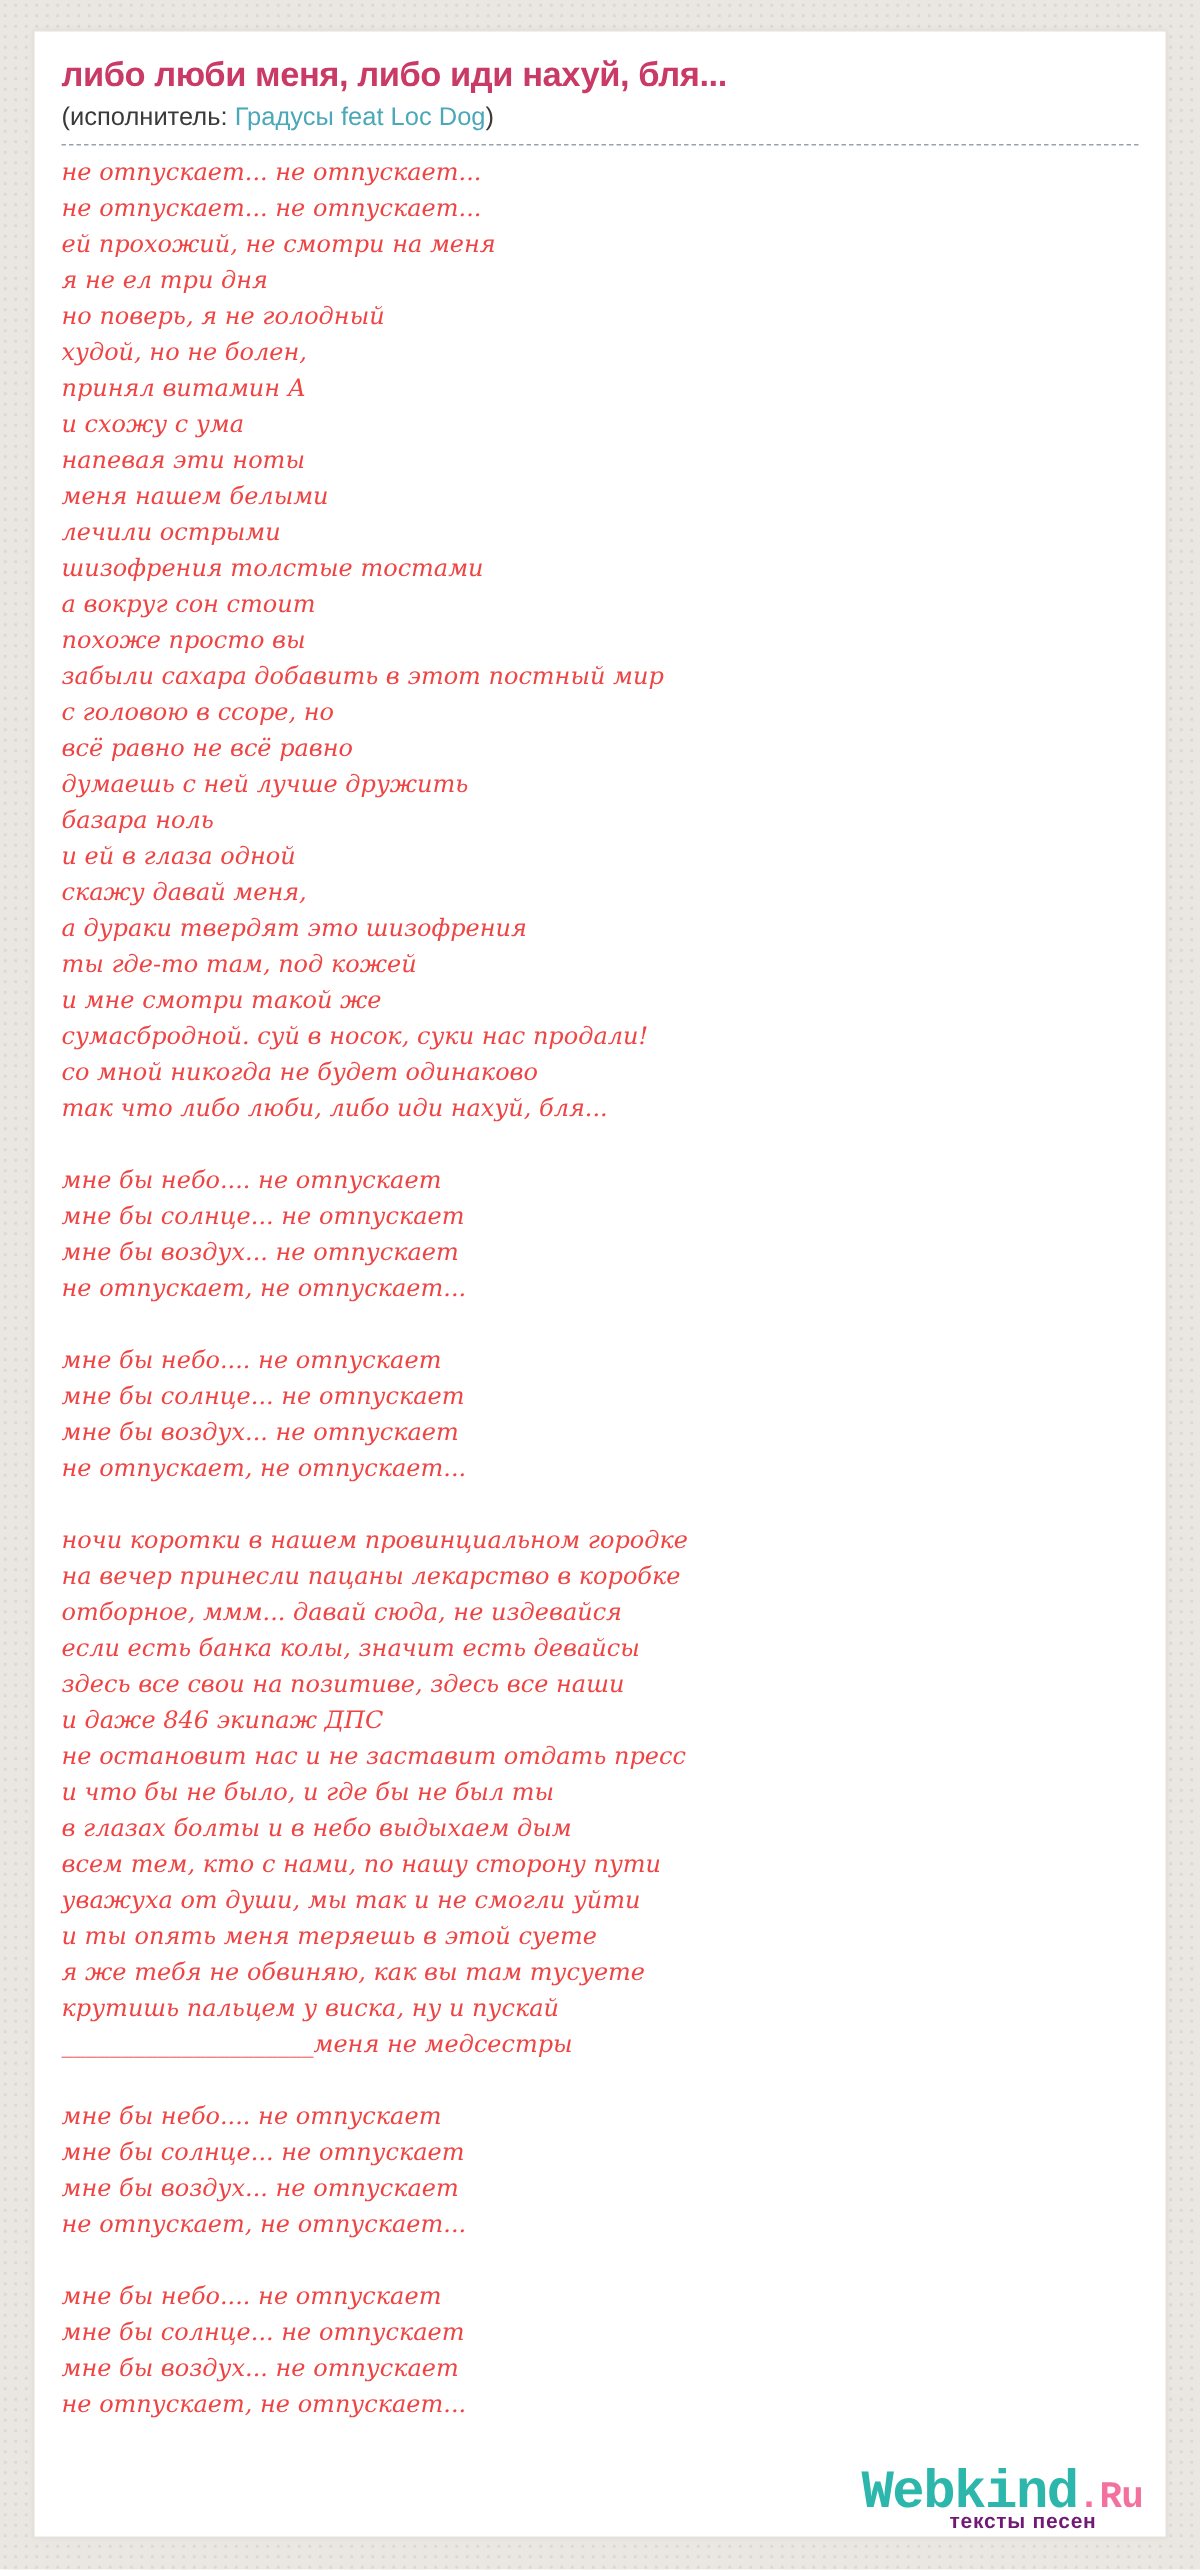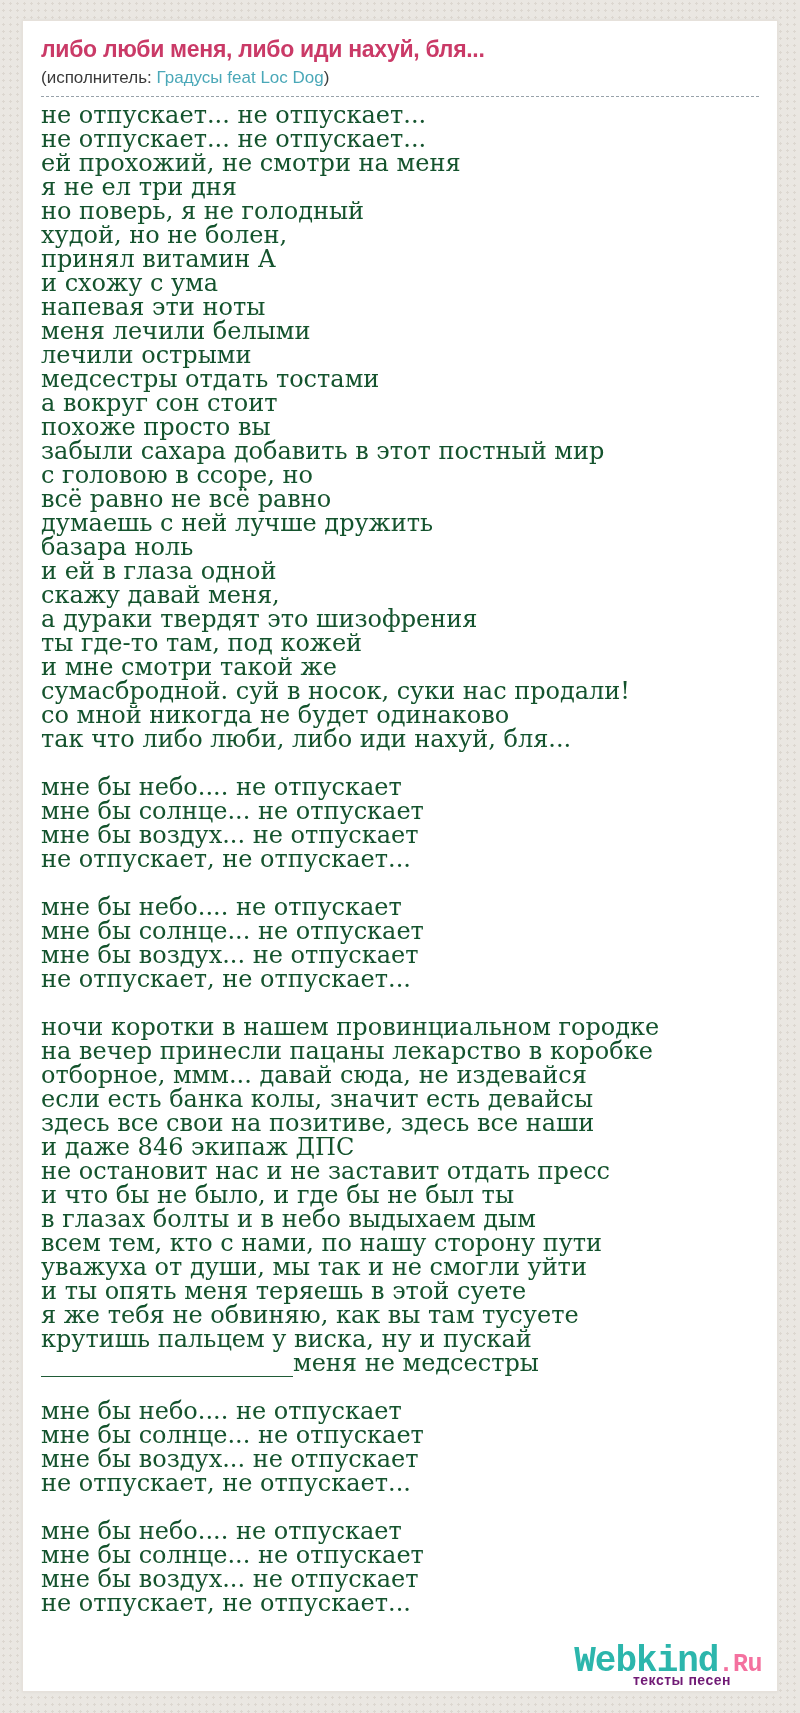--- a/index.html
+++ b/index.html
@@ -46,24 +46,25 @@
     padding-bottom: 7px;
     border-bottom: 1px dashed #98a2aa;
   }
   .artist a {
     color: #4aa8b8;
     text-decoration: none;
     cursor: pointer;
   }
   .lyrics {
     font-family: "DejaVu Serif", serif;
-    font-size: 24px;
+    font-size: 16px;
     line-height: 24px;
-    color: #14532d;
+    color: #ef4444;
     margin-top: 6px;
+    font-style: italic;
   }
   .stanza + .stanza { margin-top: 24px; }
   .line { white-space: pre-wrap; }
   .footer-logo {
     position: absolute;
     right: 15px;
     bottom: 4px;
     text-align: right;
     cursor: pointer;
   }
@@ -108,23 +109,23 @@
         <div class="stanza">
           <div class="line">не отпускает... не отпускает...</div>
           <div class="line">не отпускает... не отпускает...</div>
           <div class="line">ей прохожий, не смотри на меня</div>
           <div class="line">я не ел три дня</div>
           <div class="line">но поверь, я не голодный</div>
           <div class="line">худой, но не болен,</div>
           <div class="line">принял витамин А</div>
           <div class="line">и схожу с ума</div>
           <div class="line">напевая эти ноты</div>
-          <div class="line">меня лечили белыми</div>
+          <div class="line">меня нашем белыми</div>
           <div class="line">лечили острыми</div>
-          <div class="line">медсестры отдать тостами</div>
+          <div class="line">шизофрения толстые тостами</div>
           <div class="line">а вокруг сон стоит</div>
           <div class="line">похоже просто вы</div>
           <div class="line">забыли сахара добавить в этот постный мир</div>
           <div class="line">с головою в ссоре, но</div>
           <div class="line">всё равно не всё равно</div>
           <div class="line">думаешь с ней лучше дружить</div>
           <div class="line">базара ноль</div>
           <div class="line">и ей в глаза одной</div>
           <div class="line">скажу давай меня,</div>
           <div class="line">а дураки твердят это шизофрения</div>

